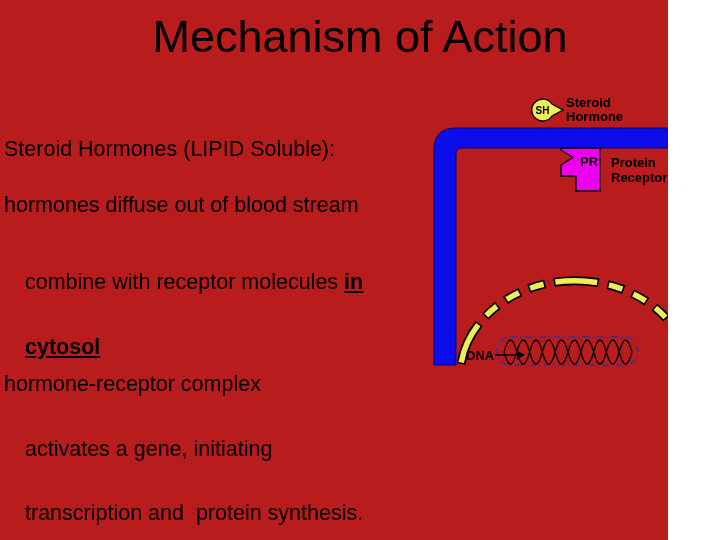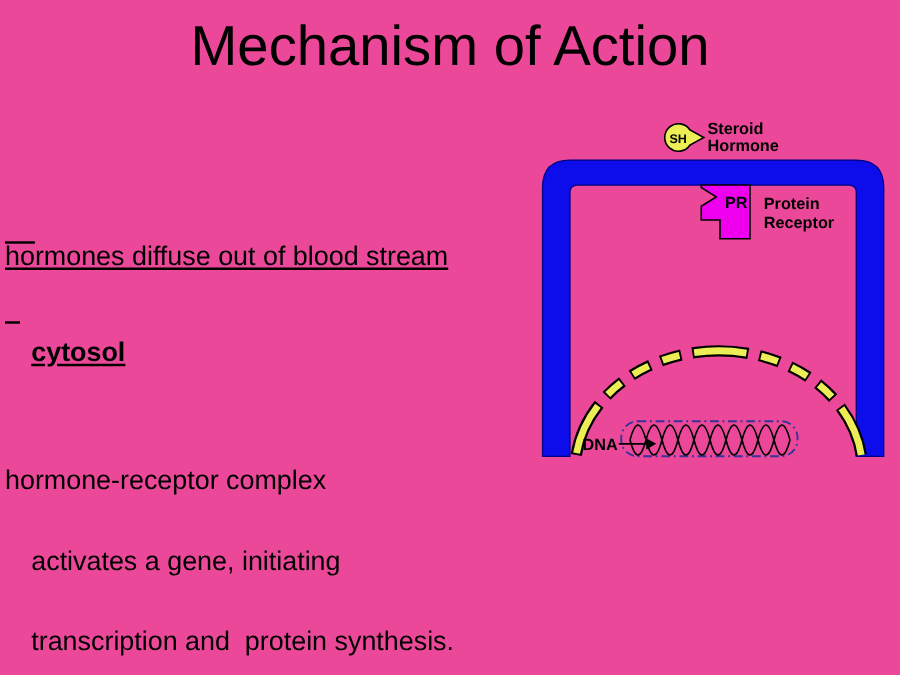--- a/index.html
+++ b/index.html
@@ -1,20 +1,20 @@
 <!DOCTYPE html>
 <html><head>
 <meta charset="utf-8">
 <style>
   html, body { margin: 0; padding: 0; }
   .slide {
     position: relative;
-    width: 720px;
+    width: 668px;
     height: 540px;
-    background: #ec4899;
+    background: #b91c1c;
     overflow: hidden;
     font-family: "Liberation Sans", sans-serif;
     color: #000;
   }
   .title {
     position: absolute;
     top: 12px;
     left: 0;
     width: 720px;
     text-align: center;
@@ -29,21 +29,21 @@
     width: 430px;
     font-size: 21.5px;
     line-height: 21.5px;
     white-space: pre-wrap;
   }
   .para .line { white-space: pre-wrap; }
   .para .line.cont { padding-left: 21px; }
   .em-bu { font-weight: bold; text-decoration: underline; }
   .bold { font-weight: normal; }
   #p1 { top: 96px; }
-  #p2 { top: 152px; text-decoration: underline; }
+  #p2 { top: 152px; }
   #p3 { top: 229px; }
   #p4 { top: 331px; }
   .diagram {
     position: absolute;
     left: 425px;
     top: 88px;
     width: 292px;
     height: 282px;
   }
   .diagram text {
@@ -52,26 +52,30 @@
     fill: #000;
   }
 </style>
 </head>
 <body>
 
 <div class="slide">
 
   <div class="title">Mechanism of Action</div>
 
+  <div class="para" id="p1">
+    <div class="line">Steroid Hormones (LIPID Soluble):</div>
+  </div>
 
   <div class="para" id="p2">
     <div class="line">hormones diffuse out of blood stream</div>
   </div>
 
   <div class="para" id="p3">
+    <div class="line cont"><span>combine with receptor molecules </span><span class="em-bu">in</span></div>
     <div class="line cont"><span class="em-bu">cytosol</span></div>
   </div>
 
   <div class="para" id="p4">
     <div class="line"><span class="bold">hormone-receptor complex</span></div>
     <div class="line cont">activates a gene, initiating</div>
     <div class="line cont">transcription and  protein synthesis.</div>
   </div>
 
   <svg class="diagram" viewBox="425 88 292 282" width="292" height="282" xmlns="http://www.w3.org/2000/svg">

